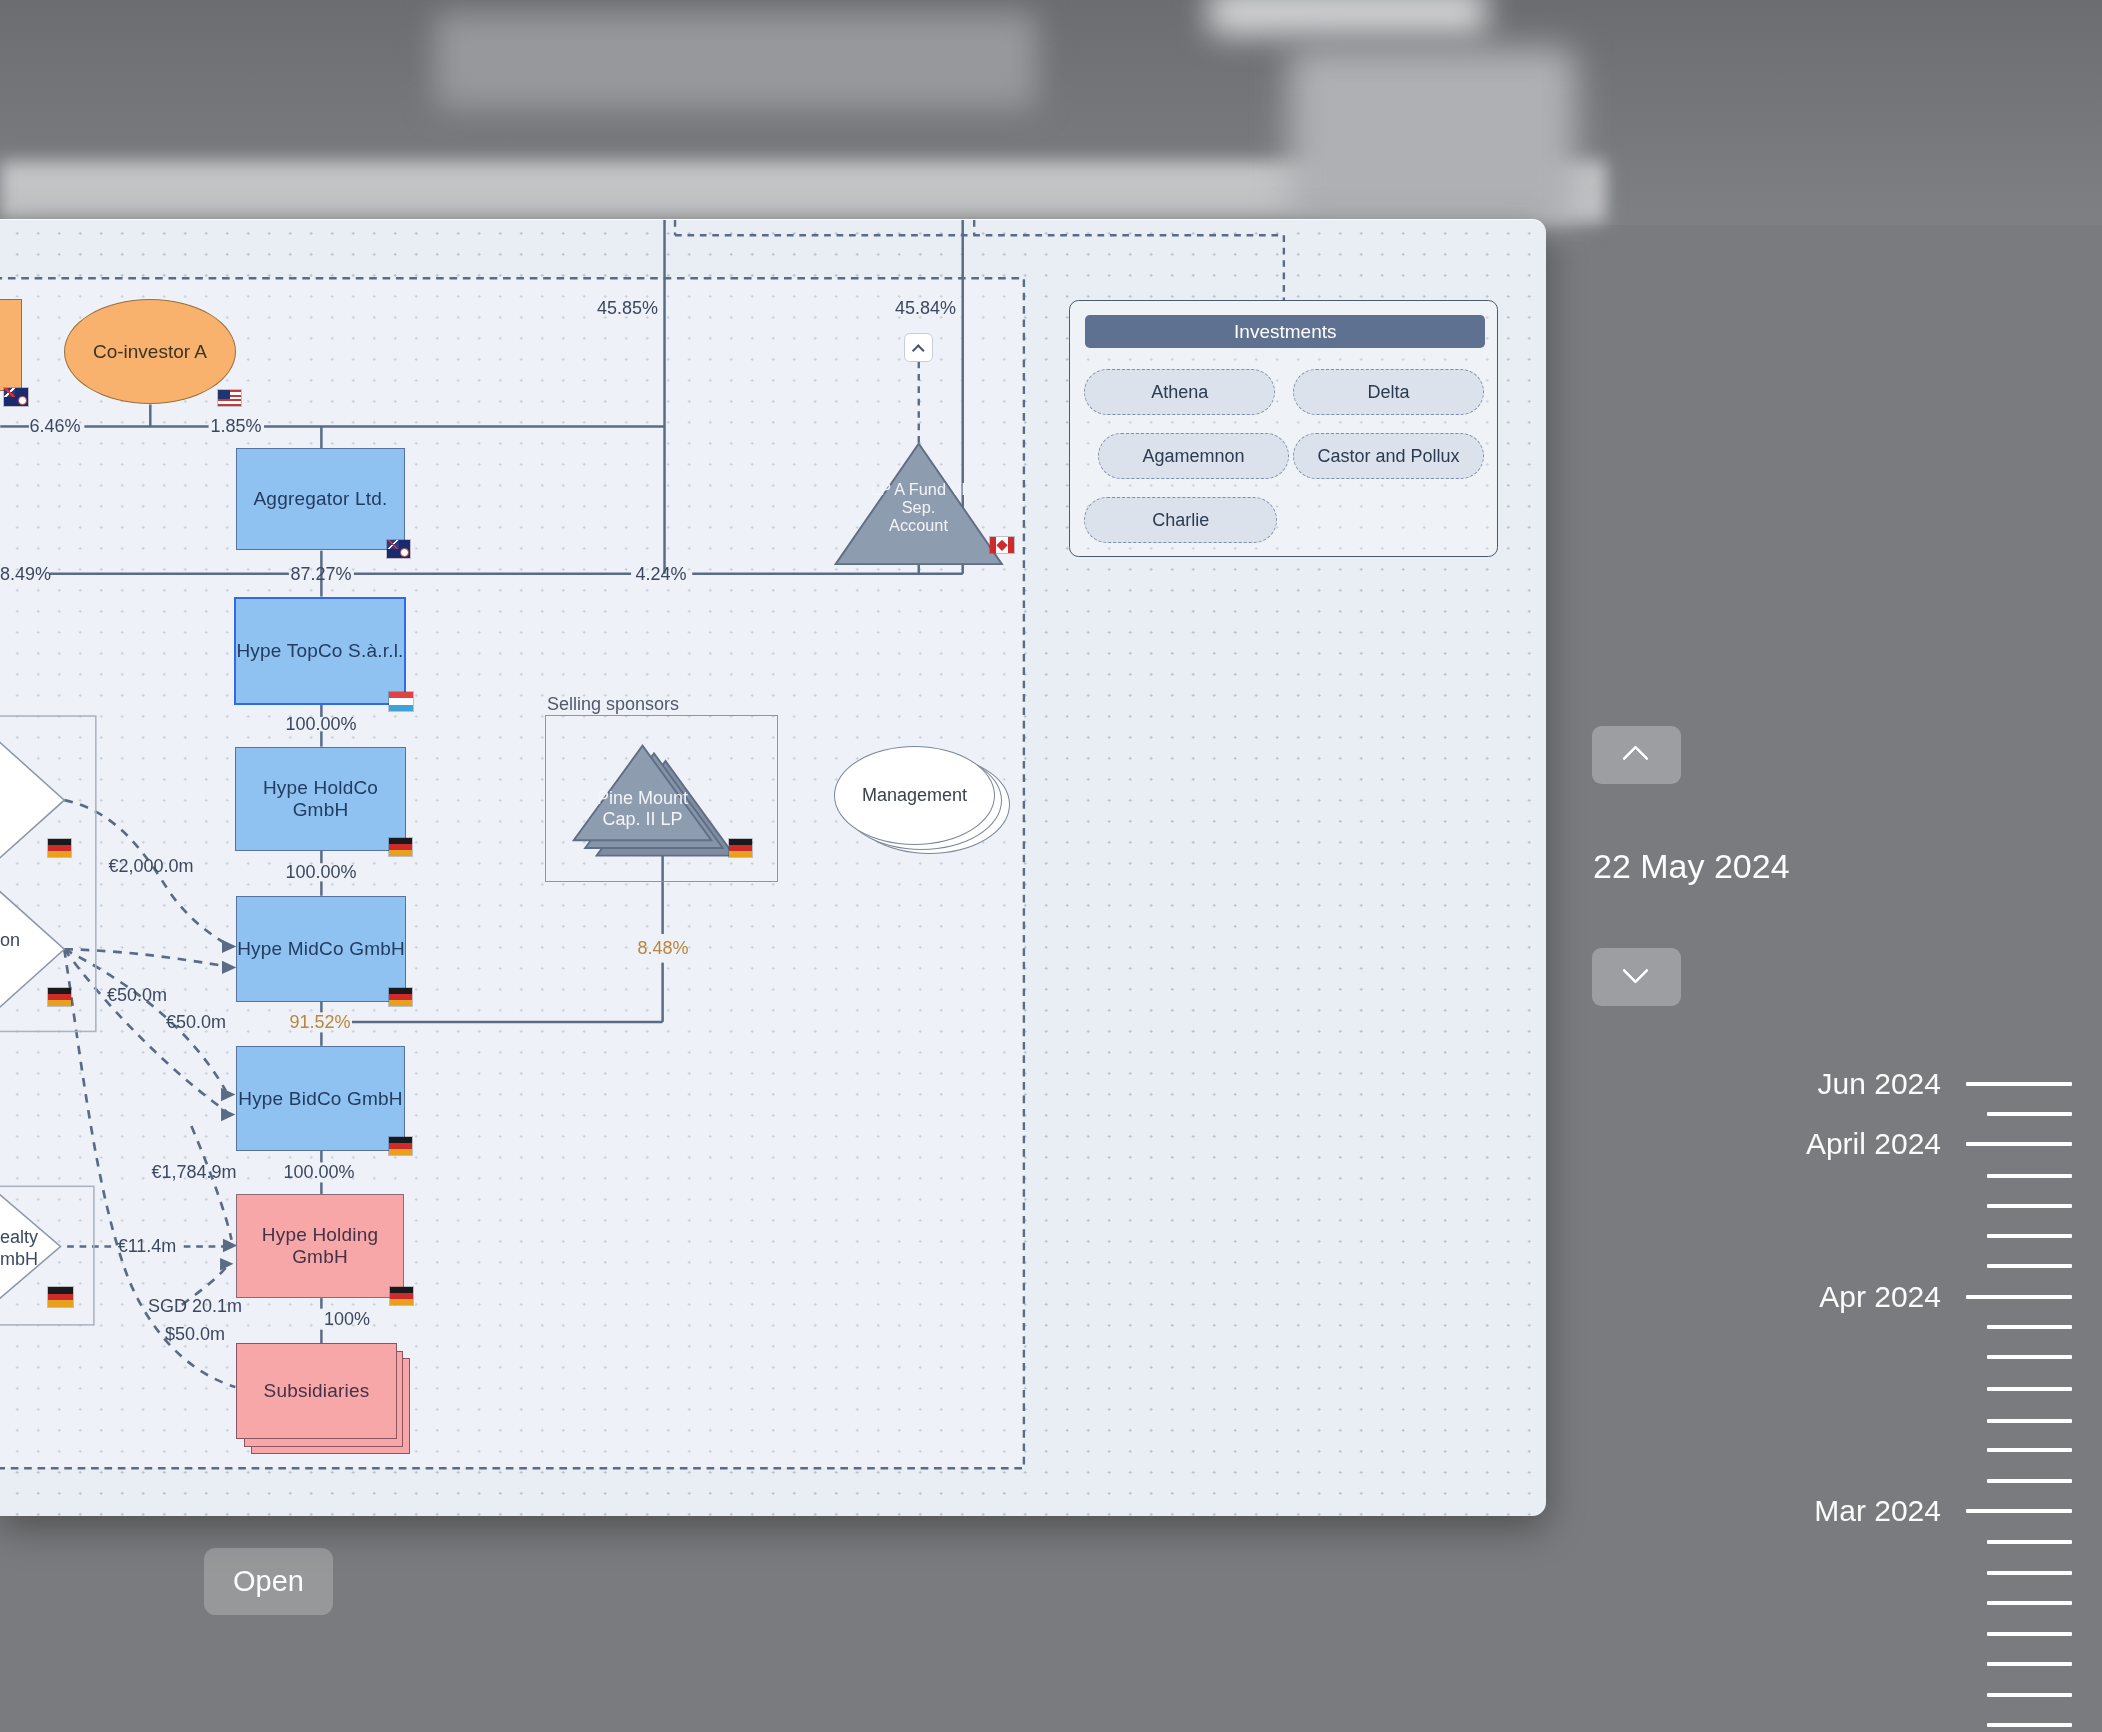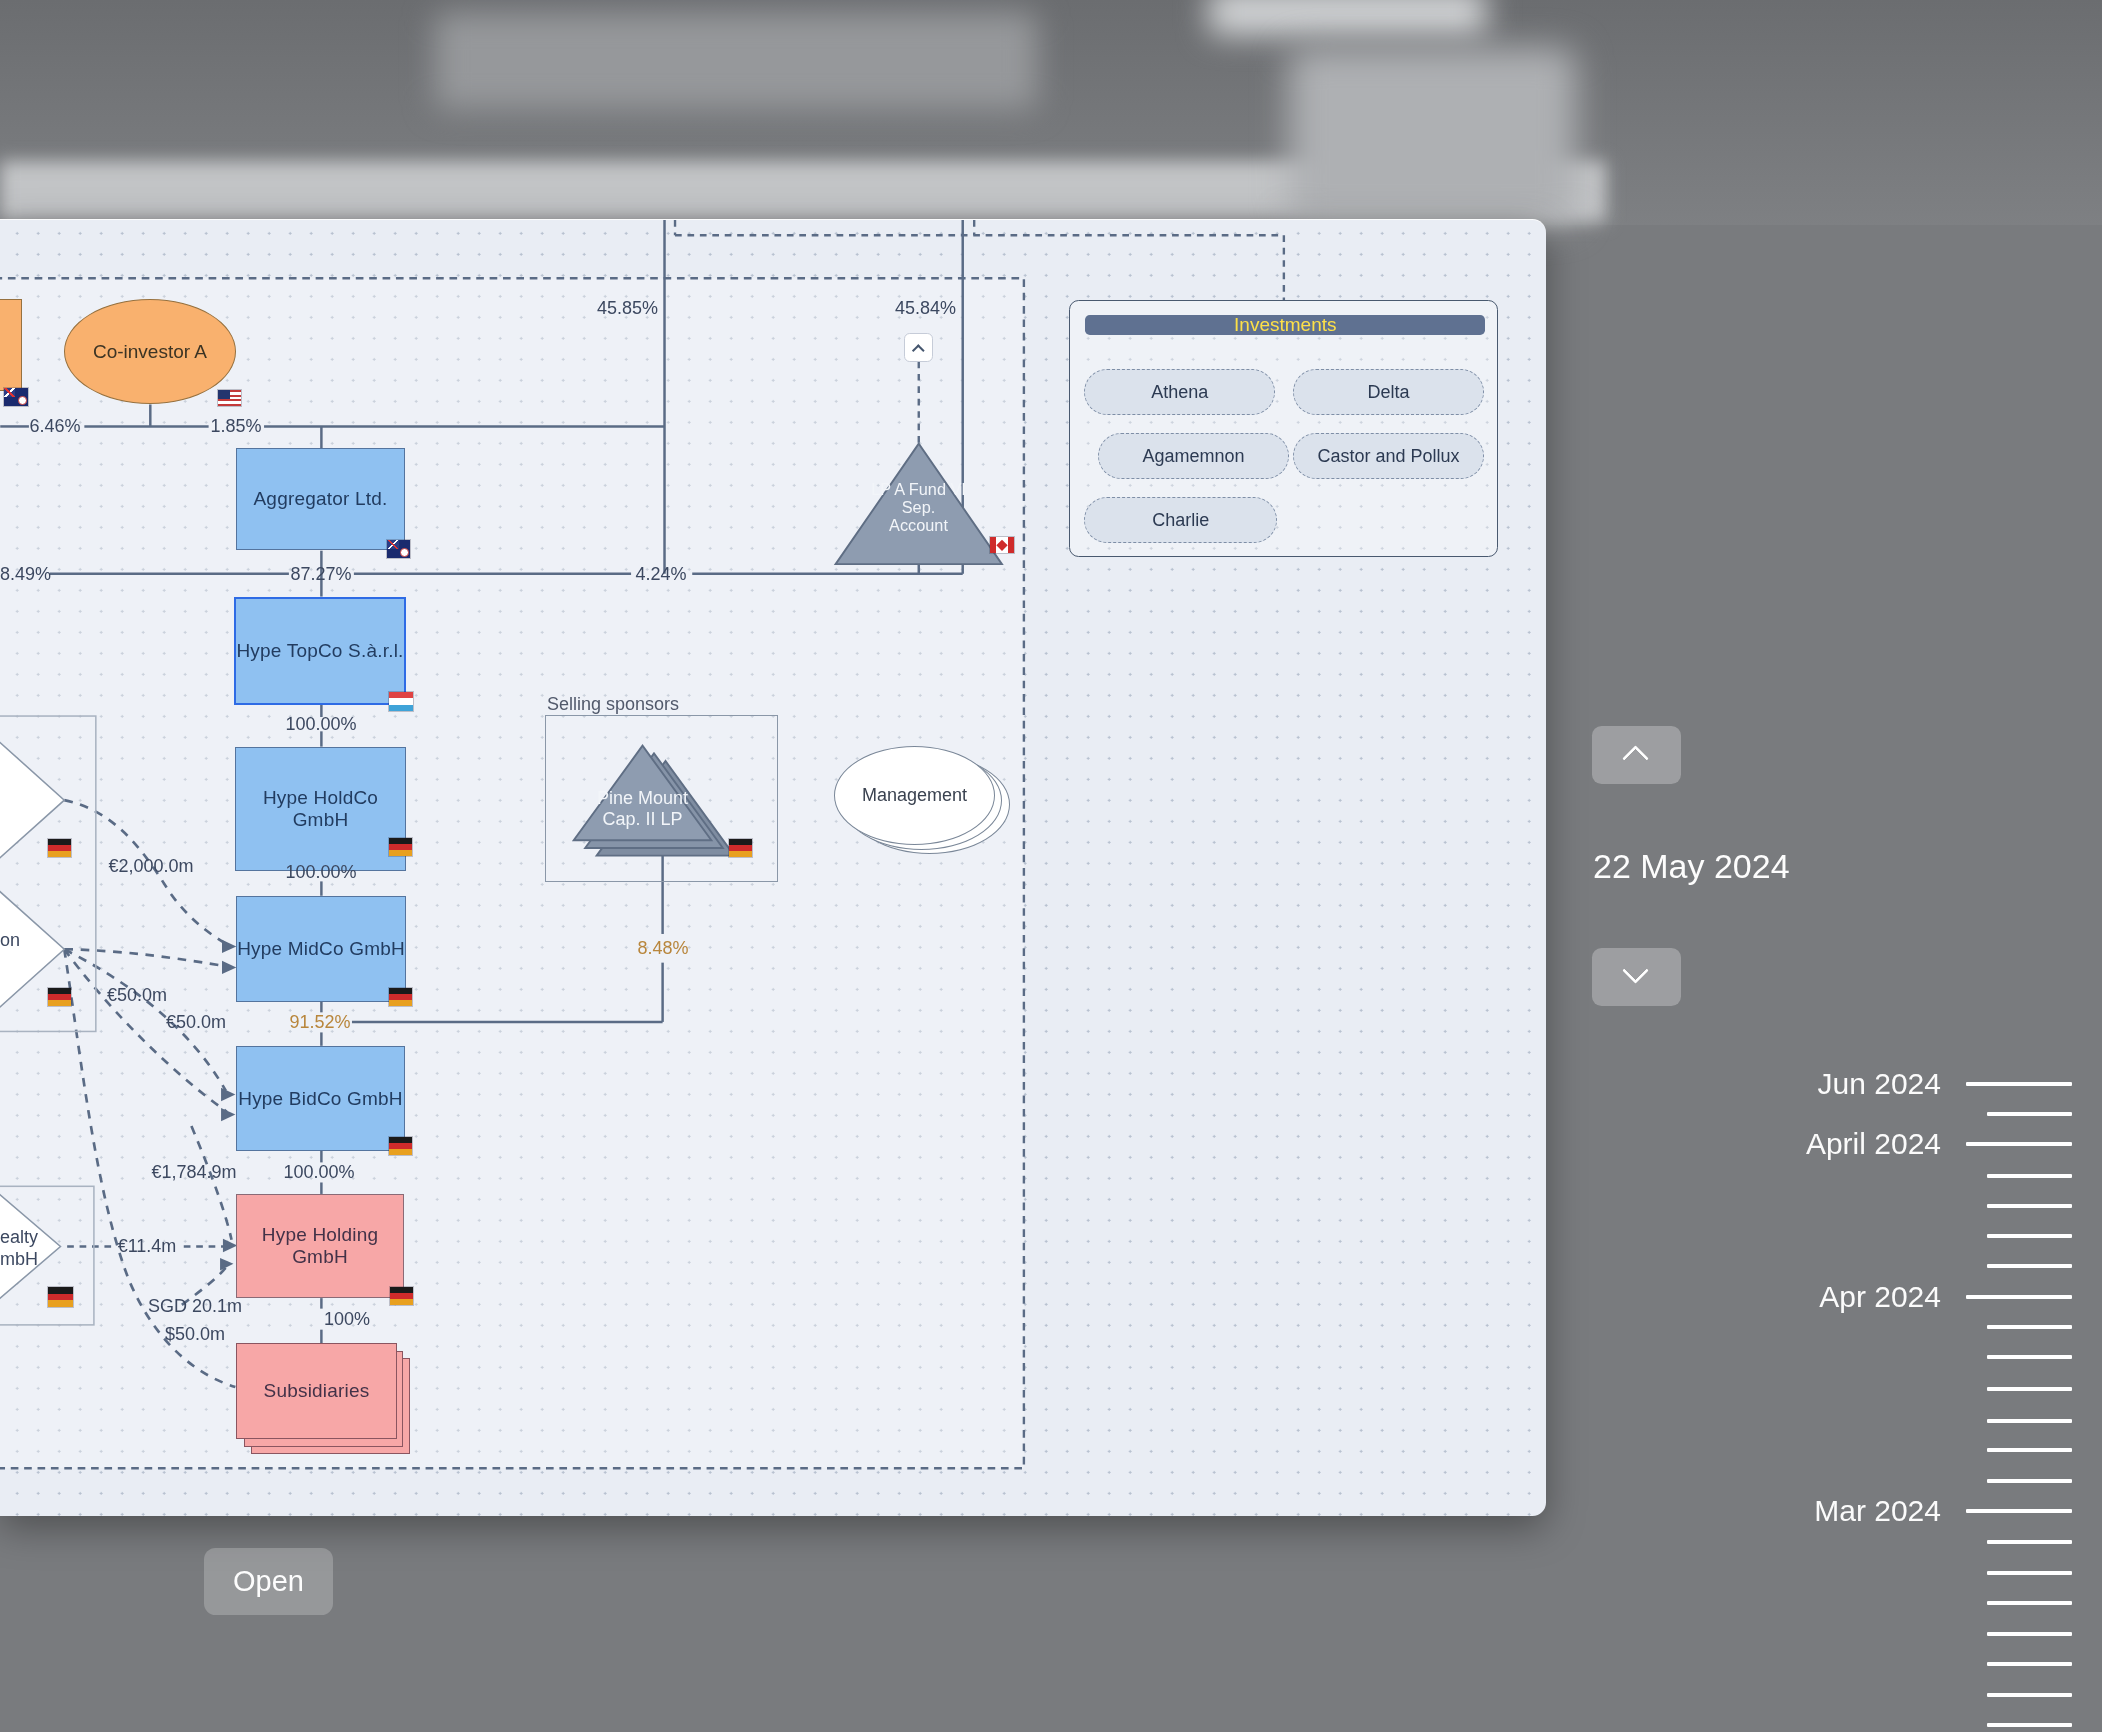--- a/index.html
+++ b/index.html
@@ -70,22 +70,22 @@
 
   
   .collapse-btn { position:absolute; width:29px; height:29px; background:#ffffff;
     border:1.4px solid #c6ccd8; border-radius:5.7px; }
   .collapse-btn i { position:absolute; left:8.6px; top:11.5px; width:8.6px; height:8.6px;
     border-top:2.4px solid #45566e; border-left:2.4px solid #45566e; transform:rotate(45deg); }
 
   
   .inv-panel { position:absolute; left:1069px; top:80px; width:429px; height:257px;
     border:1.9px solid #49596f; border-radius:9.6px; background:rgba(255,255,255,.30); }
-  .inv-header { position:absolute; left:15.3px; top:14.3px; width:400px; height:20px;
-    background:#5f7191; border-radius:4.8px; color:#fde047; font-size:19px;
+  .inv-header { position:absolute; left:15.3px; top:14.3px; width:400px; height:33px;
+    background:#5f7191; border-radius:4.8px; color:#ffffff; font-size:19px;
     display:flex; align-items:center; justify-content:center; }
   .pill { position:absolute; height:46px; border:1.5px dashed #7e8ea6; border-radius:23px;
     background:#dbe2ec; color:#2c3a52; font-size:18px;
     display:flex; align-items:center; justify-content:center; }
 
   
   .nav-btn { position:absolute; width:89px; height:58px; background:rgba(255,255,255,.27);
     border-radius:9.6px; border:none; cursor:pointer; }
   .nav-btn i { position:absolute; left:34px; width:19px; height:19px;
     border-top:3.8px solid #fff; border-left:3.8px solid #fff; border-radius:1.9px; }
@@ -217,21 +217,21 @@
   <div class="flag flag-au" style="left:387px;top:320px;">
       <i class="j"></i>
       <i class="r"></i>
     </div>
 
   <div class="ebox blue selected" style="left:234px;top:377px;width:172px;height:108px;">
     <span>Hype TopCo S.à.r.l.</span>
   </div>
   <div class="flag flag-lu" style="left:389px;top:472px;width:24px;height:19px;"></div>
 
-  <div class="ebox blue" style="left:235px;top:527px;width:171px;height:124px;">
+  <div class="ebox blue" style="left:235px;top:527px;width:171px;height:104px;">
     <span>Hype HoldCo GmbH</span>
   </div>
   <div class="flag flag-de" style="left:389px;top:618px;"></div>
 
   <div class="ebox blue" style="left:236px;top:676px;width:170px;height:106px;">
     <span>Hype MidCo GmbH</span>
   </div>
   <div class="flag flag-de" style="left:389px;top:768px;"></div>
 
   <div class="ebox blue" style="left:236px;top:826px;width:169px;height:105px;">

